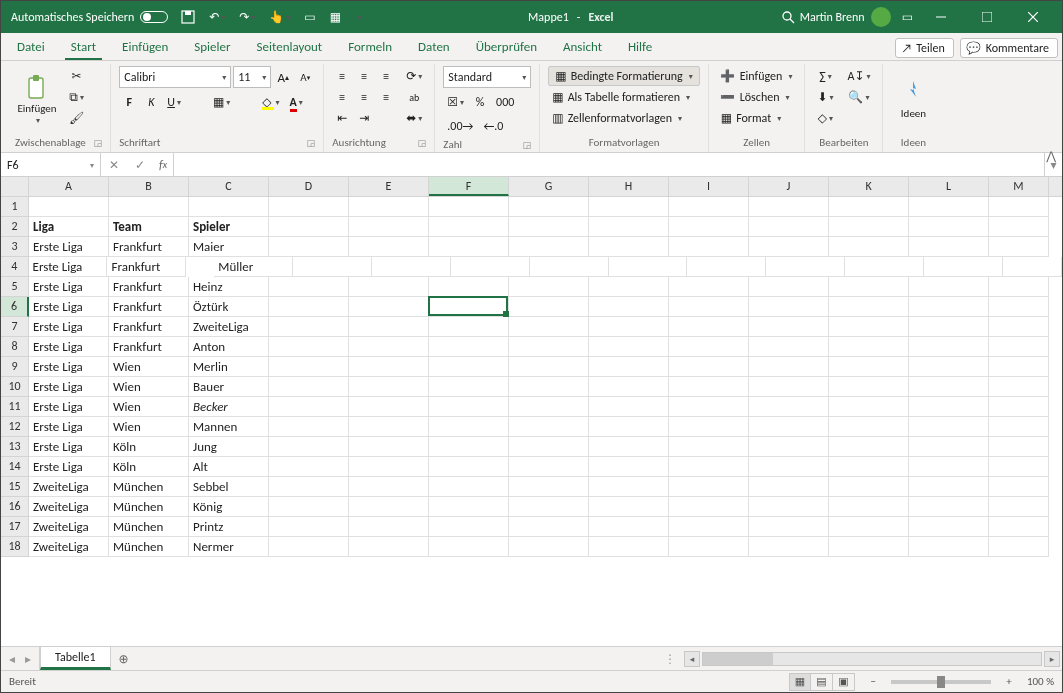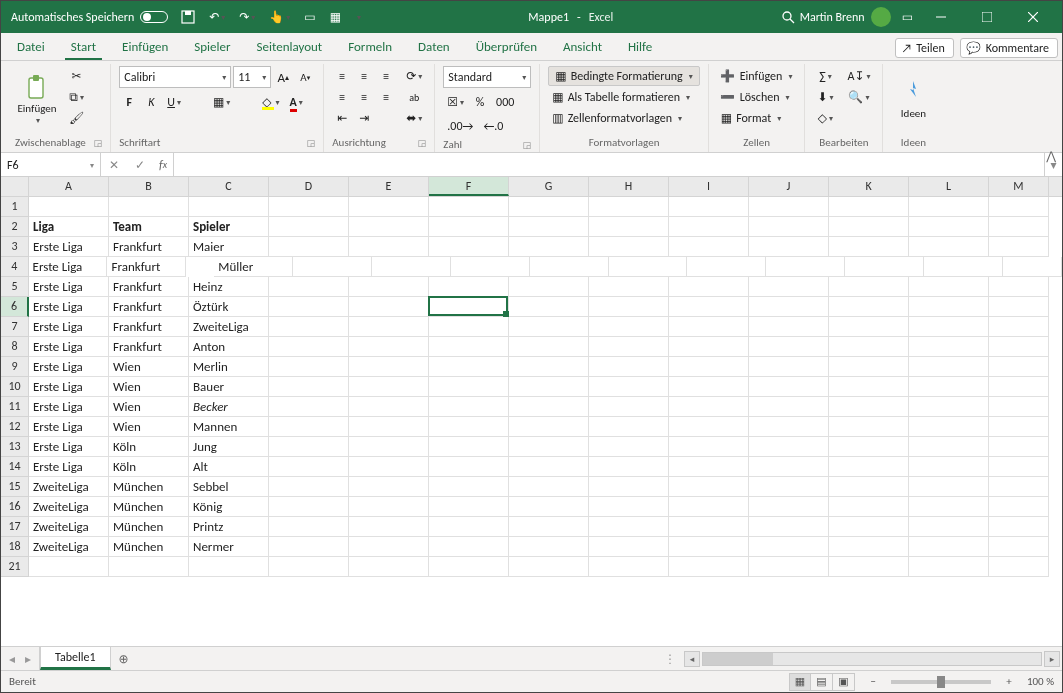--- a/index.html
+++ b/index.html
@@ -1,21 +1,21 @@
 <!DOCTYPE html>
 <html><head>
 <meta charset="utf-8">
 <style>
   * { box-sizing: border-box; }
   html,body { margin:0; padding:0; font-family: "Segoe UI", Calibri, Arial, sans-serif; font-size:12px; background:#fff; color:#222; }
   .window { width:1063px; height:693px; border:1px solid #444; display:flex; flex-direction:column; background:#fff; position:relative; }
   .titlebar { height:32px; background:#217346; color:#fff; display:flex; align-items:center; padding:0 6px; font-size:12px; }
   .tb-btn { color:#fff; padding:0 5px; display:inline-flex; align-items:center; height:100%; cursor:pointer; }
   .tb-center { flex:1; text-align:center; display:flex; justify-content:center; align-items:center; gap:8px; }
-  .tb-title-app { opacity:.9; }
+  .tb-title-app { opacity:.9;font-weight:bold; }
   .tb-right { display:flex; align-items:center; gap:6px; }
   .qat { display:flex; align-items:center; gap:4px; }
   .autosave { display:flex; align-items:center; gap:6px; border-radius:3px; padding:0 4px; }
   .toggle { width:28px; height:12px; border:1px solid #fff; border-radius:8px; position:relative; }
   .toggle::after { content:""; position:absolute; width:8px; height:8px; border-radius:50%; background:#fff; top:1px; left:2px; }
   .avatar { width:20px; height:20px; border-radius:50%; background:#5a4; display:inline-block; }
   .winctl { width:46px; height:100%; display:inline-flex; align-items:center; justify-content:center; cursor:pointer; }
   
   .tabs { height:28px; background:#f3f2f1; display:flex; align-items:flex-end; border-bottom:1px solid #d0d0d0; padding:0 4px; gap:2px; }
   .tab { padding:5px 12px 6px; font-size:13px; cursor:pointer; color:#217346; position:relative; }
@@ -682,36 +682,20 @@
           <div class="cell" style="width: 80px;"></div>
           <div class="cell" style="width: 80px;"></div>
           <div class="cell" style="width: 80px;"></div>
           <div class="cell" style="width: 80px;"></div>
           <div class="cell" style="width: 80px;"></div>
           <div class="cell" style="width: 80px;"></div>
           <div class="cell" style="width: 80px;"></div>
           <div class="cell" style="width: 80px;"></div>
           <div class="cell" style="width: 60px;"></div>
         </div>
-        <div class="grow">
-          <div class="rhdr">21</div>
-          <div class="cell" style="width: 80px;"></div>
-          <div class="cell" style="width: 80px;"></div>
-          <div class="cell" style="width: 80px;"></div>
-          <div class="cell" style="width: 80px;"></div>
-          <div class="cell" style="width: 80px;"></div>
-          <div class="cell" style="width: 80px;"></div>
-          <div class="cell" style="width: 80px;"></div>
-          <div class="cell" style="width: 80px;"></div>
-          <div class="cell" style="width: 80px;"></div>
-          <div class="cell" style="width: 80px;"></div>
-          <div class="cell" style="width: 80px;"></div>
-          <div class="cell" style="width: 80px;"></div>
-          <div class="cell" style="width: 60px;"></div>
-        </div>
       </div>
     <div class="sel" id="selbox" style="left: 427px; top: 119px; width: 80px; height: 20px;">
         <div class="selhandle"></div>
       </div>
   </div>
 
   <div class="sheetbar">
     <div class="sheet-nav">
       <span class="nb">◂</span>
       <span class="nb">▸</span>

